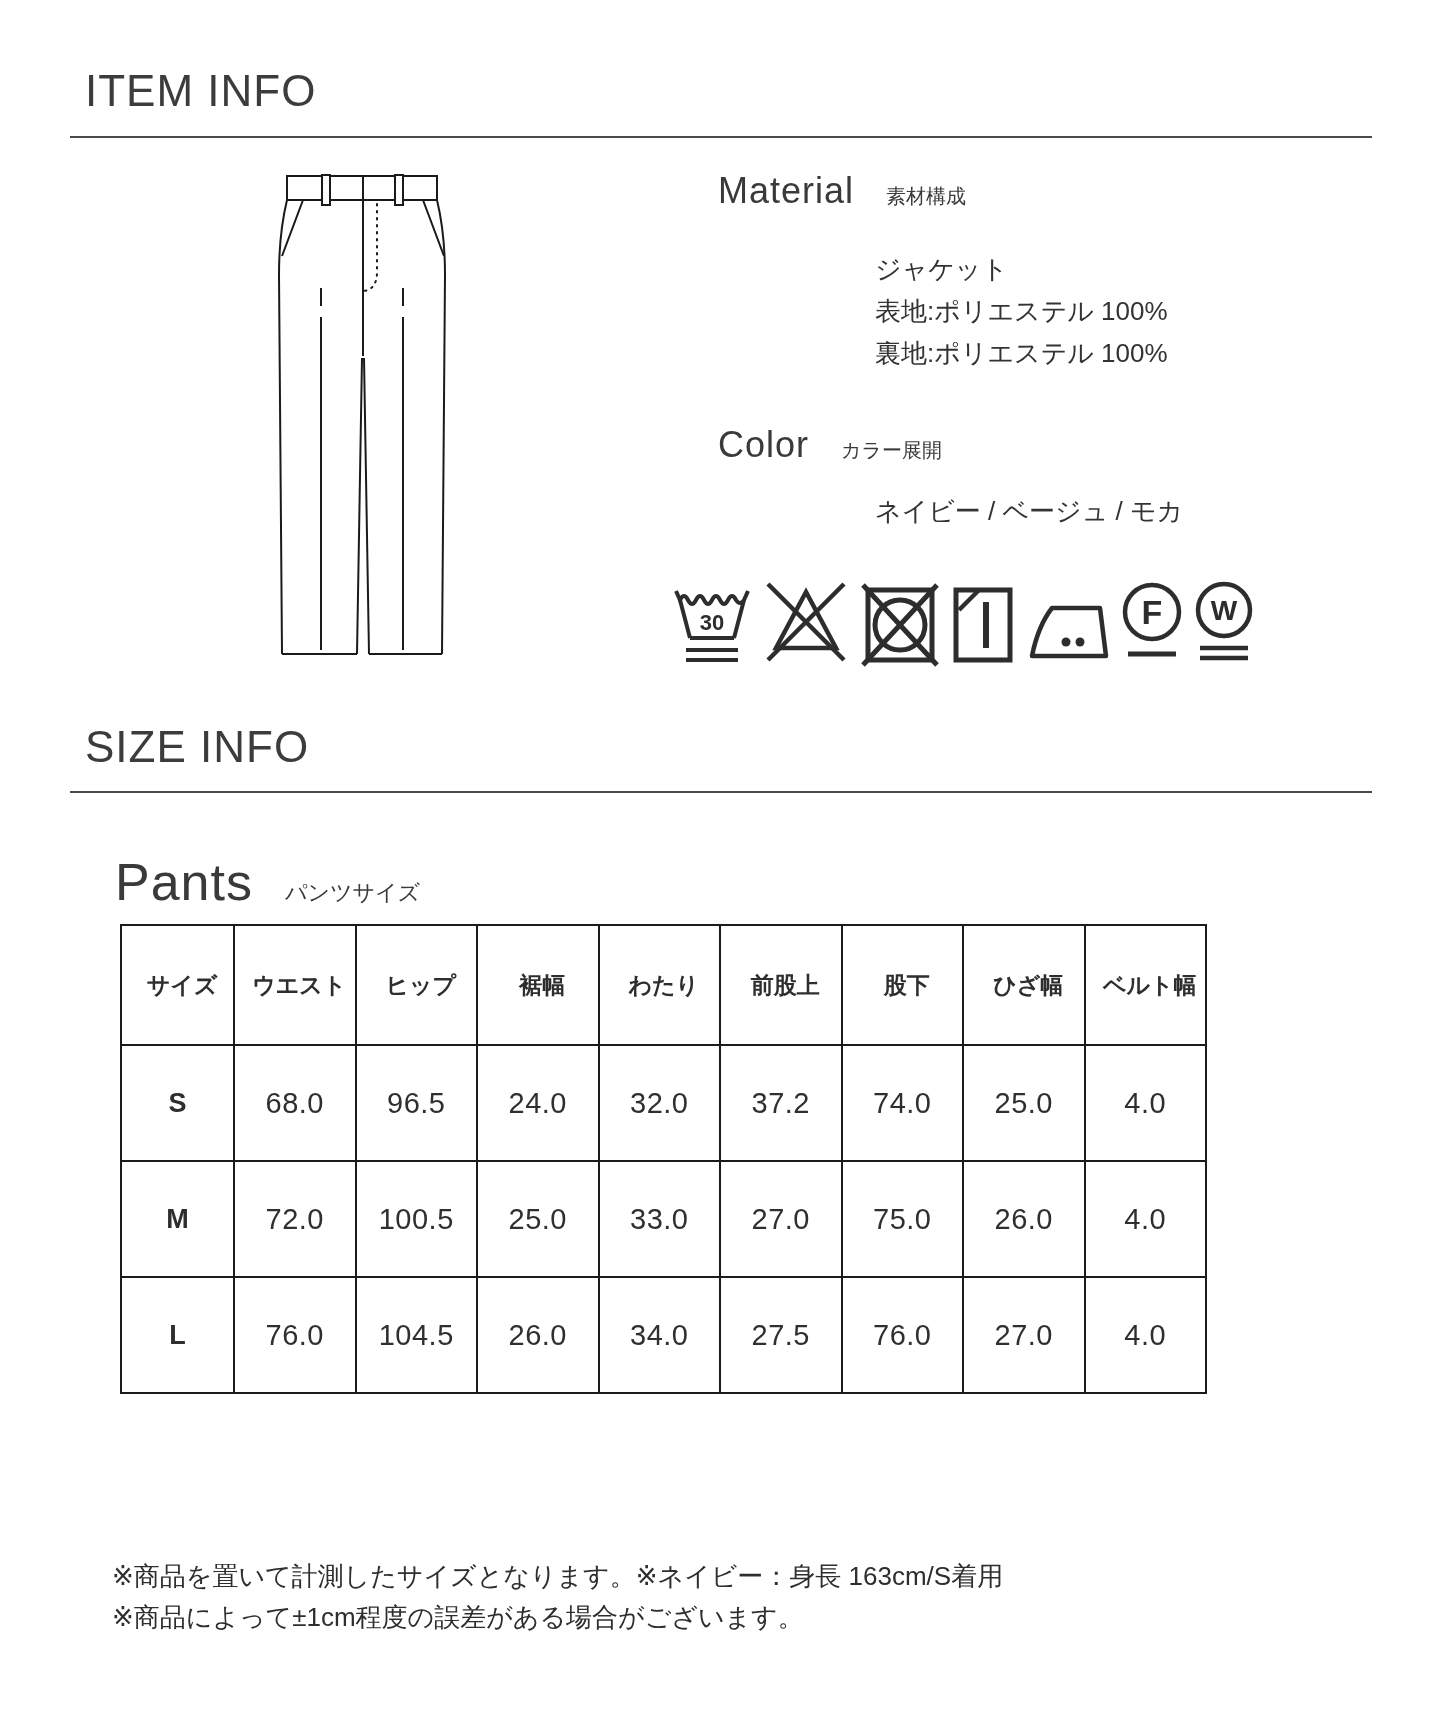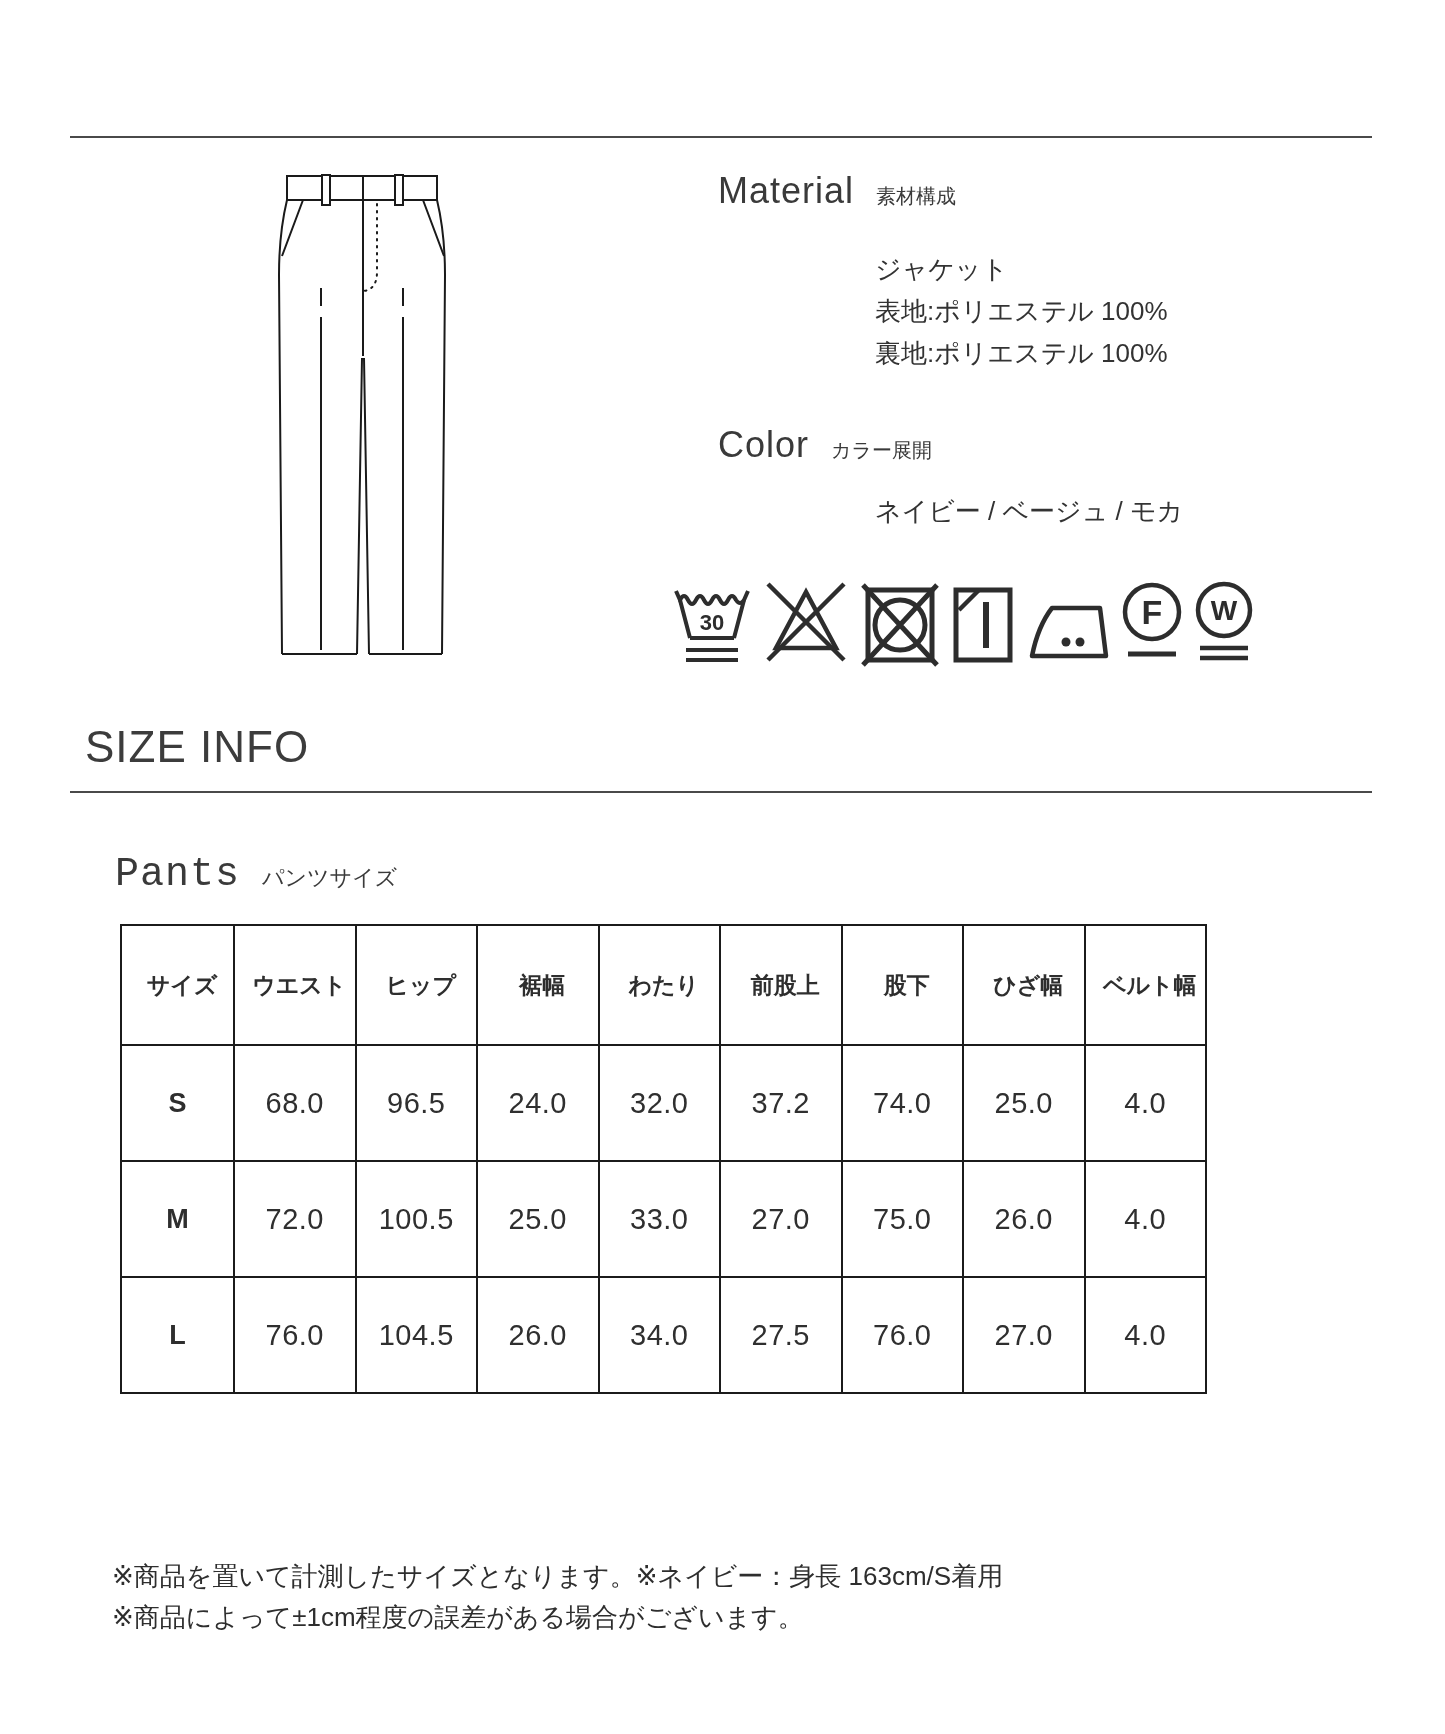--- a/index.html
+++ b/index.html
@@ -8,21 +8,21 @@
     color:#333333;
     width:1445px;height:1734px;position:relative;overflow:hidden;
   }
   .page{position:absolute;inset:0;background:#ffffff;}
   .abs{position:absolute;}
   .section-heading{
     font-size:44px;font-weight:400;letter-spacing:1px;color:#3c3c3c;
     white-space:nowrap;
   }
   .rule{height:2px;background:#4a4a4a;}
-  .sub-head{display:flex;align-items:baseline;gap:22px;white-space:nowrap;}
+  .sub-head{display:flex;align-items:baseline;gap:32px;white-space:nowrap;}
   .sub-head .en{font-size:36px;font-weight:300;color:#3a3a3a;letter-spacing:1px;}
   .sub-head .jp{font-size:20px;color:#3a3a3a;}
   .body-text{font-size:26px;line-height:42px;color:#333;white-space:nowrap;}
   .care-row{display:flex;align-items:center;gap:6px;}
   .care-row svg{display:block;}
   .care-stroke{stroke:#2d2d2d;fill:none;stroke-linecap:butt;}
   .care-letter{font-family:"Liberation Sans",sans-serif;font-weight:600;fill:#2d2d2d;}
   table.size-table{
     border-collapse:collapse;table-layout:fixed;width:1087px;
     background:#fff;
@@ -37,20 +37,21 @@
   table.size-table tbody td{font-size:29px;font-weight:400;color:#2f2f2f;letter-spacing:0.5px;border-radius:11px;}
   .notes p{margin:0;font-size:26px;line-height:41px;color:#2e2e2e;white-space:nowrap;}
   .pants-line{stroke:#1a1a1a;stroke-width:2;fill:none;}
   .pants-fill{stroke:#1a1a1a;stroke-width:2;fill:#ffffff;}
 </style>
 </head>
 <body>
 
 <div class="page">
 
+  <div class="abs section-heading" style="left:85px;top:66px;">ITEM INFO</div>
   <div class="abs rule" style="left:70px;top:136px;width:1302px;"></div>
 
   <svg class="abs" style="left:230px;top:140px;" width="260" height="540" viewBox="0 0 260 540" aria-hidden="true">
 
     <path class="pants-line" d="M57,60 C51,85 49,105 49,135 L52,514"></path>
     <path class="pants-line" d="M207,60 C213,85 215,105 215,135 L212,514"></path>
     <path class="pants-line" d="M133,60 L133,216"></path>
     <path class="pants-line" d="M132,218 L127,514 M134,218 L139,514"></path>
     <path class="pants-line" d="M52,514 L127,514 M139,514 L212,514"></path>
 
@@ -138,21 +139,21 @@
         <path class="care-stroke" stroke-width="4.5" d="M8,72 H56 M8,82 H56"></path>
       </svg>
     </span>
 
   </div>
 
   <div class="abs section-heading" style="left:85px;top:722px;">SIZE INFO</div>
   <div class="abs rule" style="left:70px;top:791px;width:1302px;"></div>
 
   <div class="abs sub-head" style="left:115px;top:852px;">
-    <span class="en" style="font-size:40px;font-family:Liberation Mono, monospace;">Pants</span>
+    <span class="en" style="font-size:52px;">Pants</span>
     <span class="jp" style="font-size:22px;">パンツサイズ</span>
   </div>
 
   <table class="size-table abs" style="left:120px;top:924px;">
     <colgroup>
       <col style="width:113px;">
       <col>
         <col>
         <col>
         <col>

